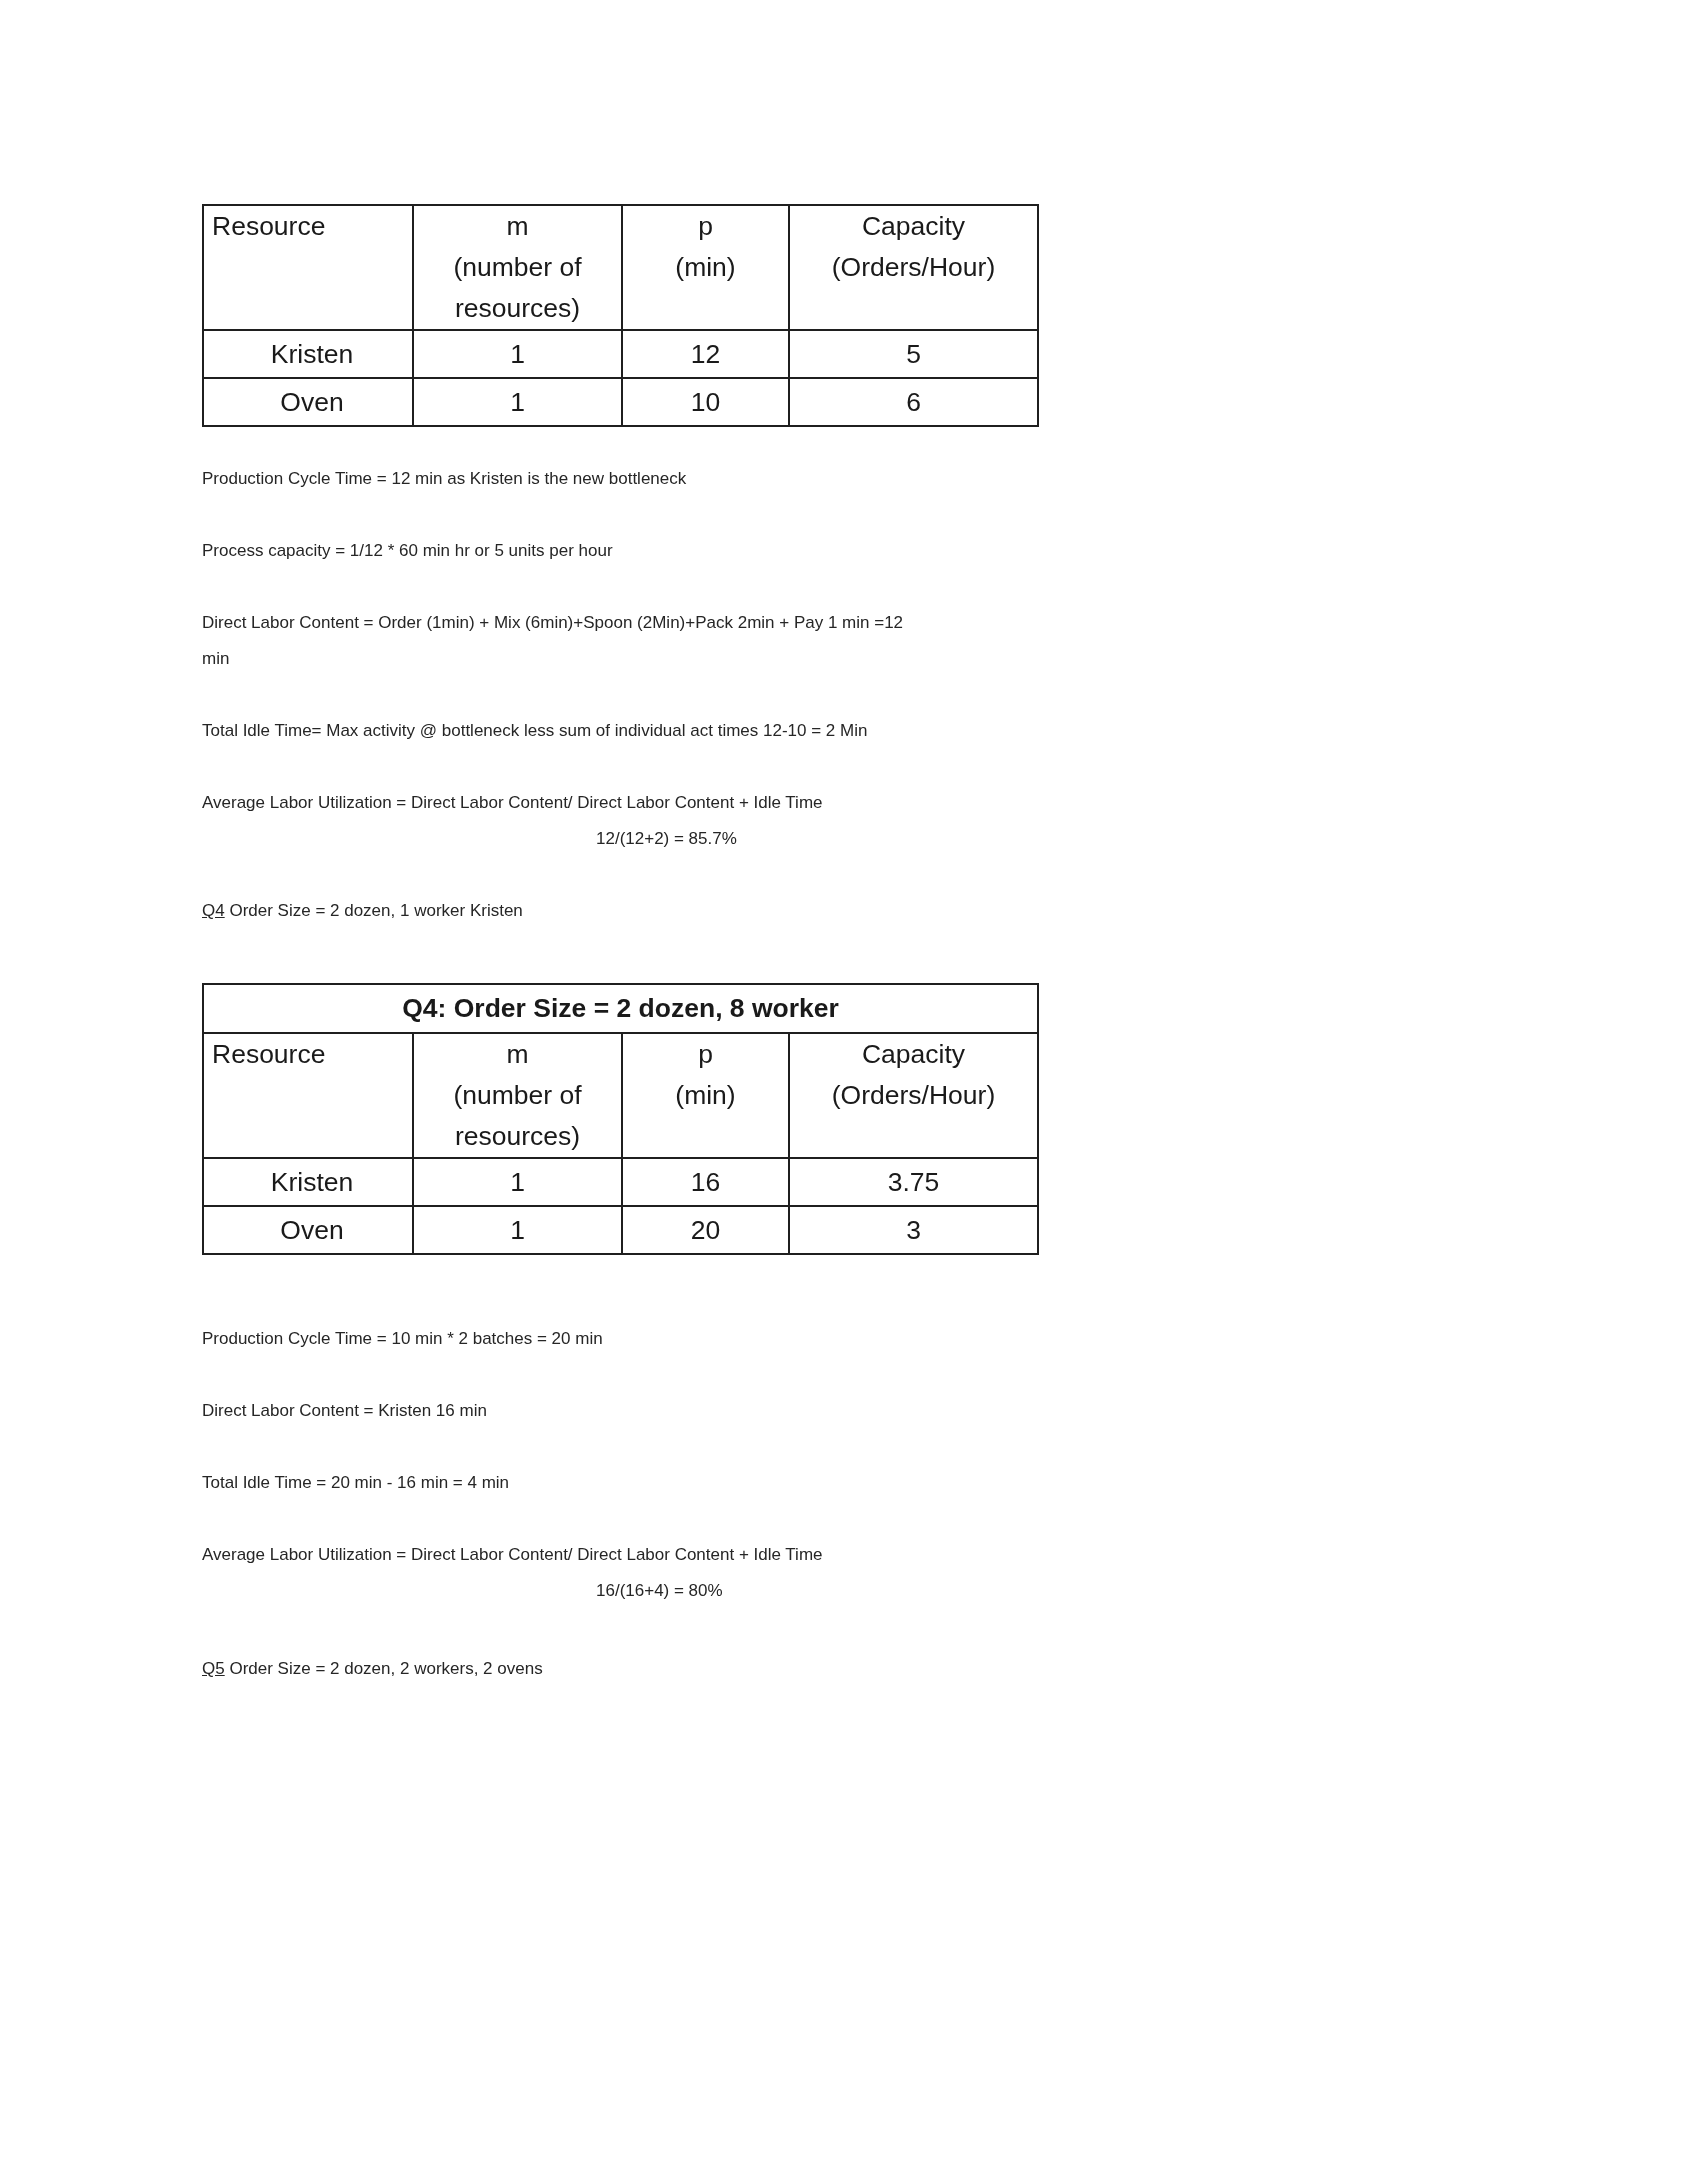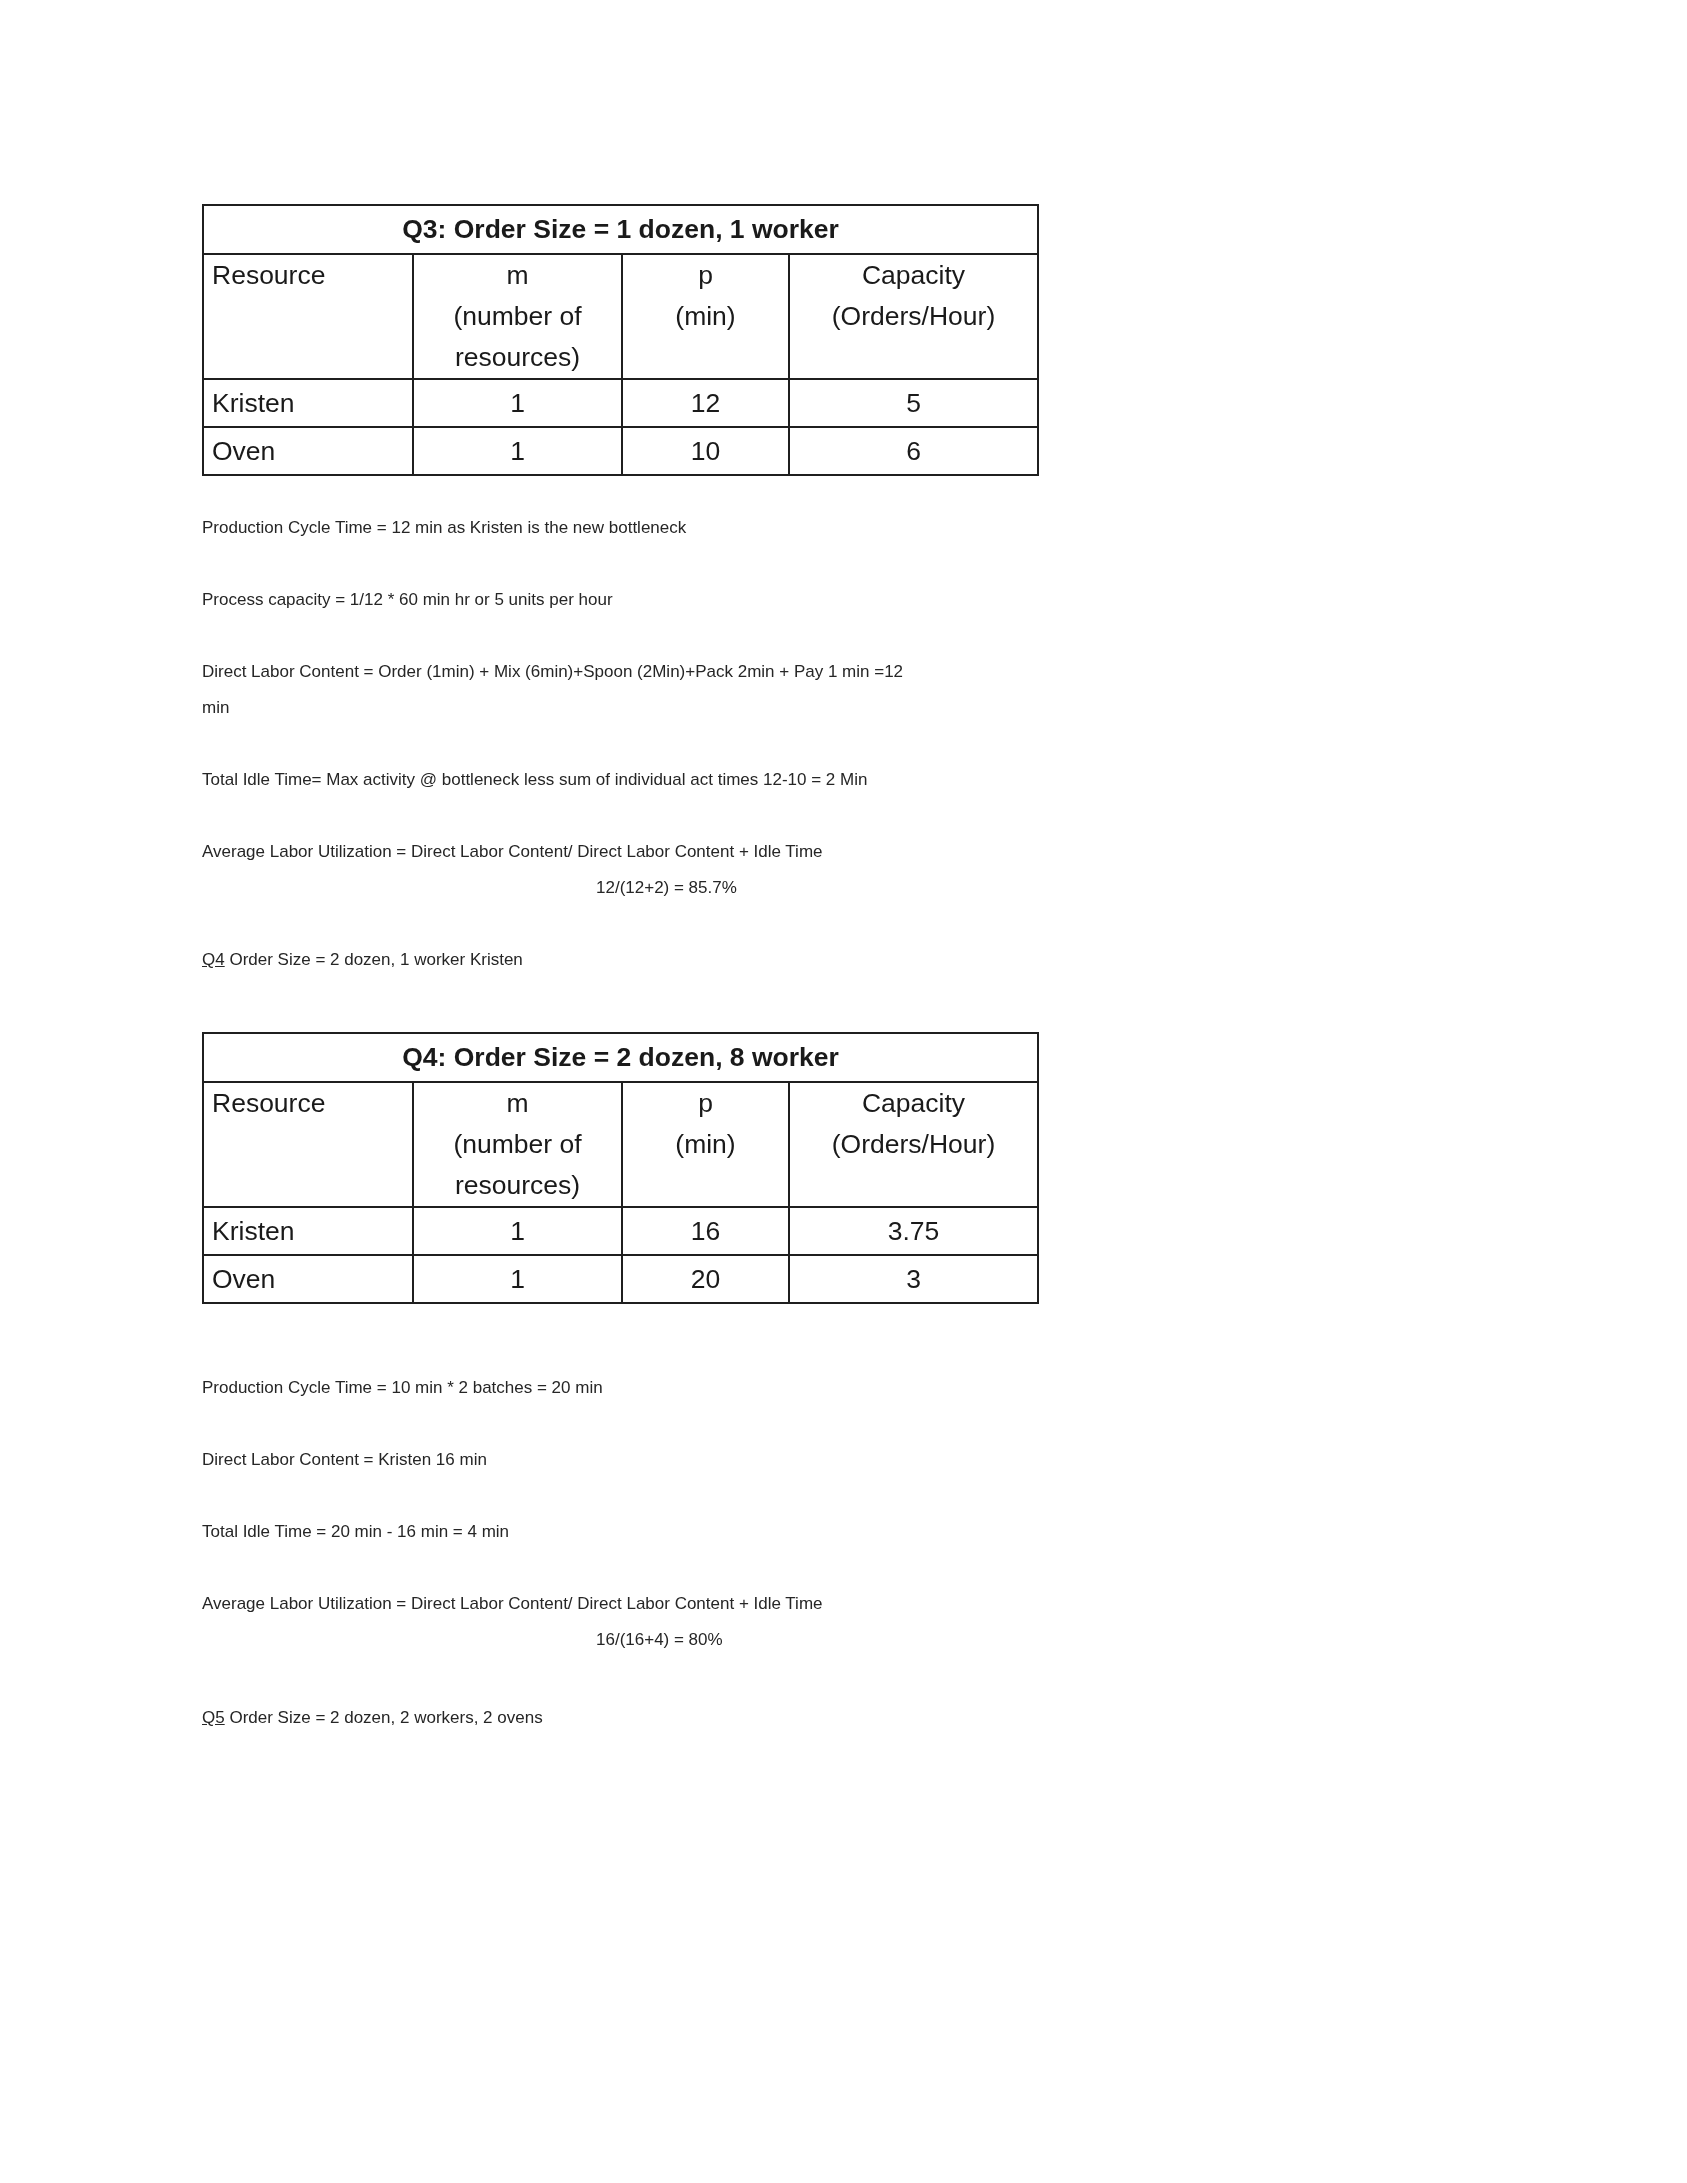--- a/index.html
+++ b/index.html
@@ -57,21 +57,21 @@
   td.header-cell.left {
     text-align: left;
     padding-left: 8px;
   }
   tr.data-row td {
     height: 48px;
     text-align: center;
     vertical-align: middle;
   }
   tr.data-row td.left {
-    text-align: left;
+    text-align: center;
     padding-left: 8px;
   }
 
   
   .para {
     font-size: 17px;
     line-height: 36px;
     margin: 0 0 36px 0;
     max-width: 1297px;
     white-space: pre-line;
@@ -90,23 +90,20 @@
 <div class="page">
 
   <table class="doc-table">
     <colgroup>
       <col class="col-resource">
         <col class="col-m">
         <col class="col-p">
         <col class="col-cap">
     </colgroup>
     <tbody>
-      <tr>
-        <td class="title-cell" colspan="4">Q3: Order Size = 1 dozen, 1 worker</td>
-      </tr>
       <tr>
         <td class="header-cell left">Resource</td>
         <td class="header-cell">m
 (number of
 resources)</td>
         <td class="header-cell">p
 (min)</td>
         <td class="header-cell">Capacity
 (Orders/Hour)</td>
       </tr>

